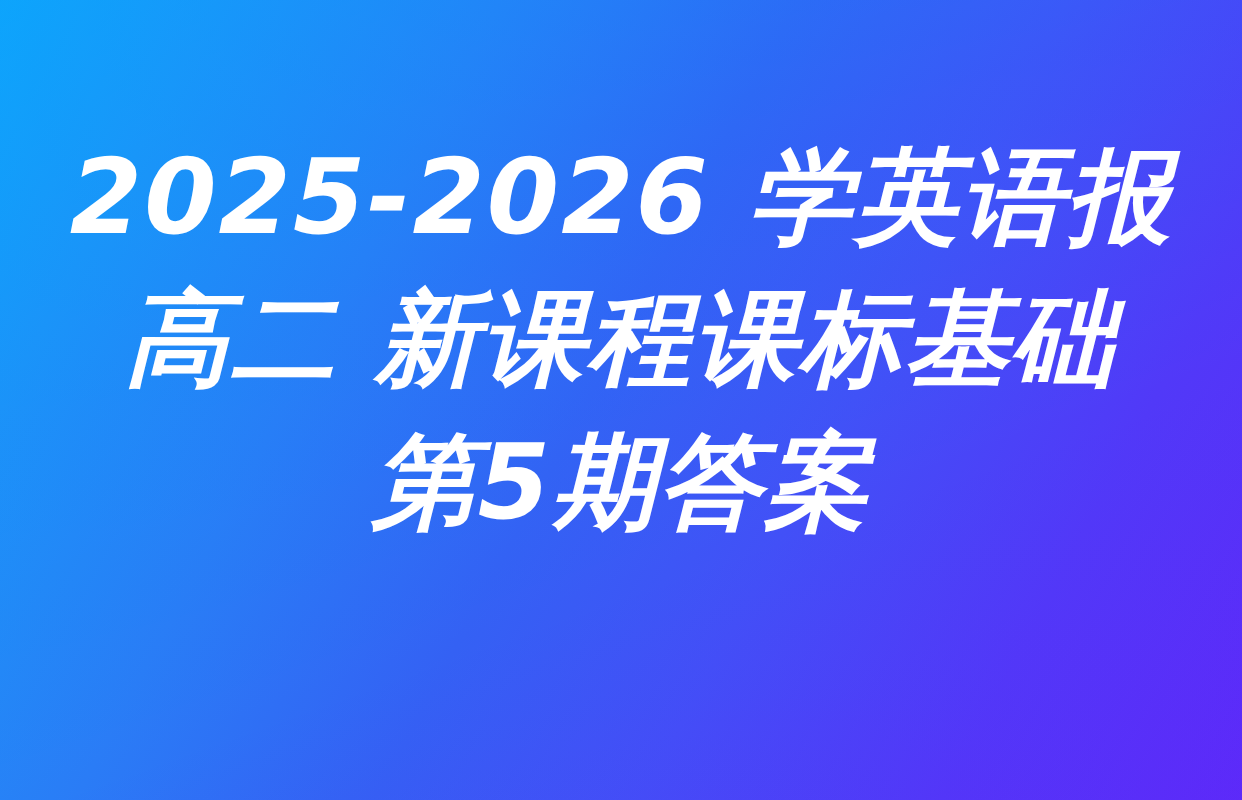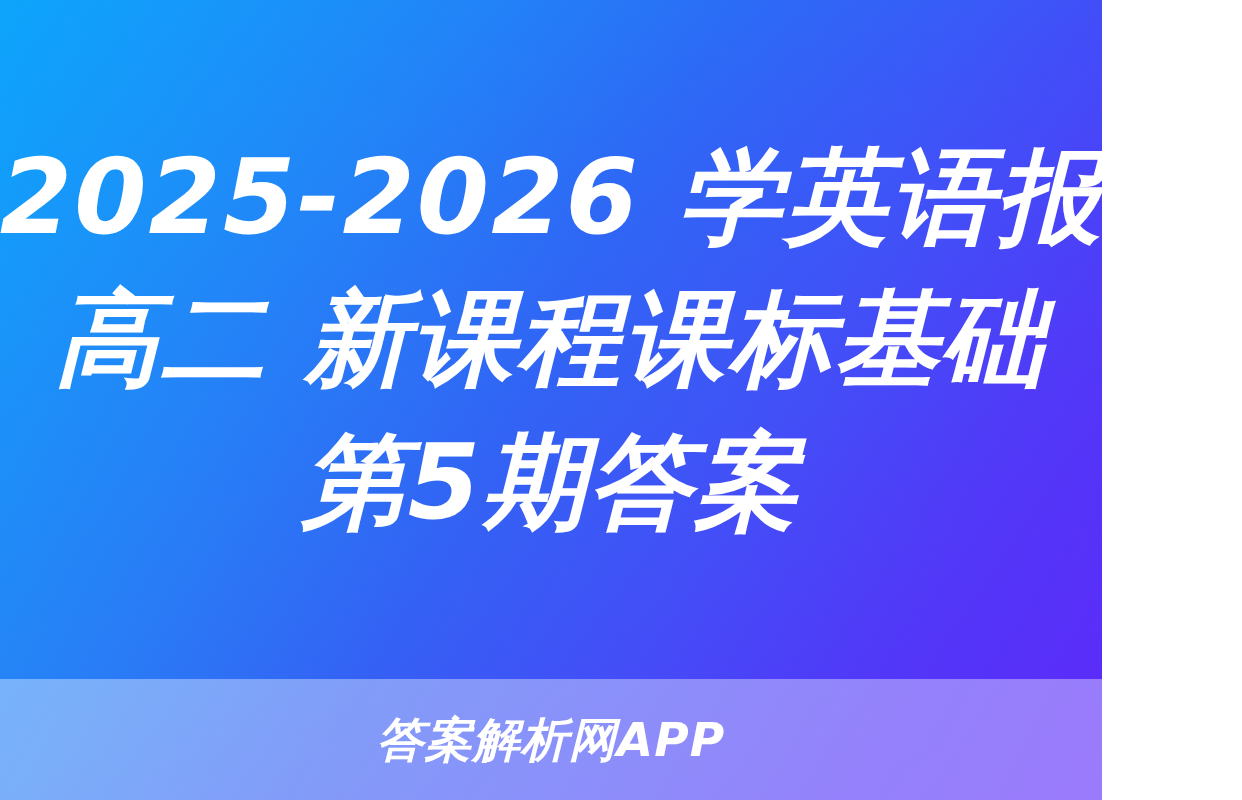--- a/index.html
+++ b/index.html
@@ -6,21 +6,21 @@
     margin: 0;
     padding: 0;
     background: #ffffff;
   }
   body {
     font-family: "Liberation Sans", "DejaVu Sans", sans-serif;
   }
 
   #poster {
     position: relative;
-    width: 1102px;
+    width: 1242px;
     height: 800px;
     overflow: hidden;
     background: linear-gradient(118deg,
         #12A2FB 0%,
         #1E92F8 13%,
         #2A7CF6 30%,
         #3461F4 48%,
         #4250F7 64%,
         #5139F8 82%,
         #5C2BF9 100%);
@@ -95,17 +95,14 @@
 </style>
 </head>
 <body>
 
 <div id="poster">
 
   <div class="hero">
     <h1 class="hero-title">2025-2026 学英语报 高二 新课程课标基础 第5期答案</h1>
   </div>
 
-  <div class="footer-band">
-    <div class="footer-text">答案解析网APP</div>
-  </div>
 
 </div>
 
 </body></html>

